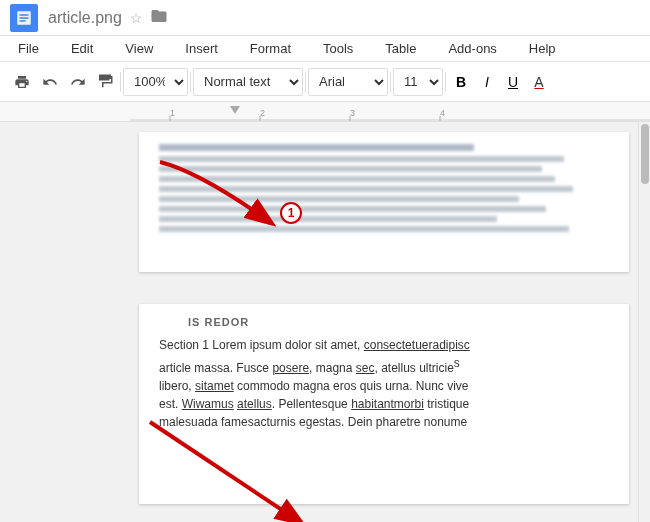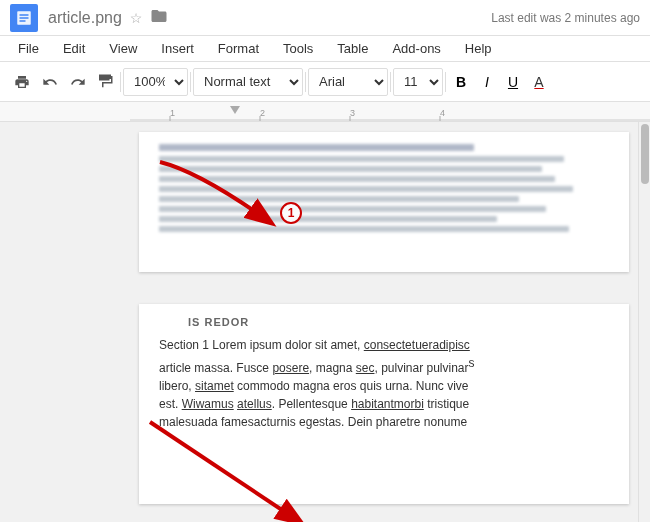--- a/index.html
+++ b/index.html
@@ -58,21 +58,21 @@
       margin-left: auto;
     }
 
     
     .menu-bar {
       height: 26px;
       background: #fff;
       display: flex;
       align-items: center;
       padding: 0 10px;
-      gap: 8px;
+      gap: 16px;
       border-bottom: 1px solid #e0e0e0;
     }
     .menu-item {
       font-size: 13px;
       color: #333;
       padding: 2px 8px;
       cursor: pointer;
       border-radius: 2px;
     }
 
@@ -289,21 +289,20 @@
       <line x1="6" y1="16" x2="14" y2="16" stroke="#4285f4" stroke-width="2"></line>
     </svg>
   </div>
   <span class="title-bar-name">article.png</span>
   <span class="title-bar-star">☆</span>
   <span class="title-bar-folder">
     <svg width="18" height="18" viewBox="0 0 24 24" fill="#888">
       <path d="M10 4H4c-1.1 0-2 .9-2 2v12c0 1.1.9 2 2 2h16c1.1 0 2-.9 2-2V8c0-1.1-.9-2-2-2h-8l-2-2z"></path>
     </svg>
   </span>
-  <span class="title-bar-status">Last edit was 2 minutes ago</span>
 </div>
 
 <div class="menu-bar">
   <span class="menu-item">File</span>
   <span class="menu-item">Edit</span>
   <span class="menu-item">View</span>
   <span class="menu-item">Insert</span>
   <span class="menu-item">Format</span>
   <span class="menu-item">Tools</span>
   <span class="menu-item">Table</span>
@@ -413,21 +412,21 @@
     </div>
 
     <div style="height:12px;"></div>
 
     <div class="page page-2">
       <div class="page-content">
         <div class="page2-header">IS REDOR</div>
         <div class="page2-text">
           <span>Section 1 Lorem ipsum dolor sit amet, </span><span class="underlined">consectetueradipisc</span>
           <br>
-          <span>article massa. Fusce </span><span class="underlined">posere</span><span>, magna </span><span class="underlined">sec</span><span>, pulvinar pulvinar</span><span style="overflow:hidden;display:inline-block;">s</span>
+          <span>article massa. Fusce </span><span class="underlined">posere</span><span>, magna </span><span class="underlined">sec</span><span>, atellus ultricie</span><span style="overflow:hidden;display:inline-block;">s</span>
           <br>
           <span>libero, </span><span class="underlined">sitamet</span><span> commodo magna eros quis urna. Nunc vive</span>
           <br>
           <span>est. </span><span class="underlined">Wiwamus</span><span> </span><span class="underlined">atellus</span><span>. Pellentesque </span><span class="underlined">habitantmorbi</span><span> tristique</span>
           <br>
           <span>malesuada famesacturnis egestas. Dein pharetre nonume</span>
         </div>
       </div>
     </div>
 

